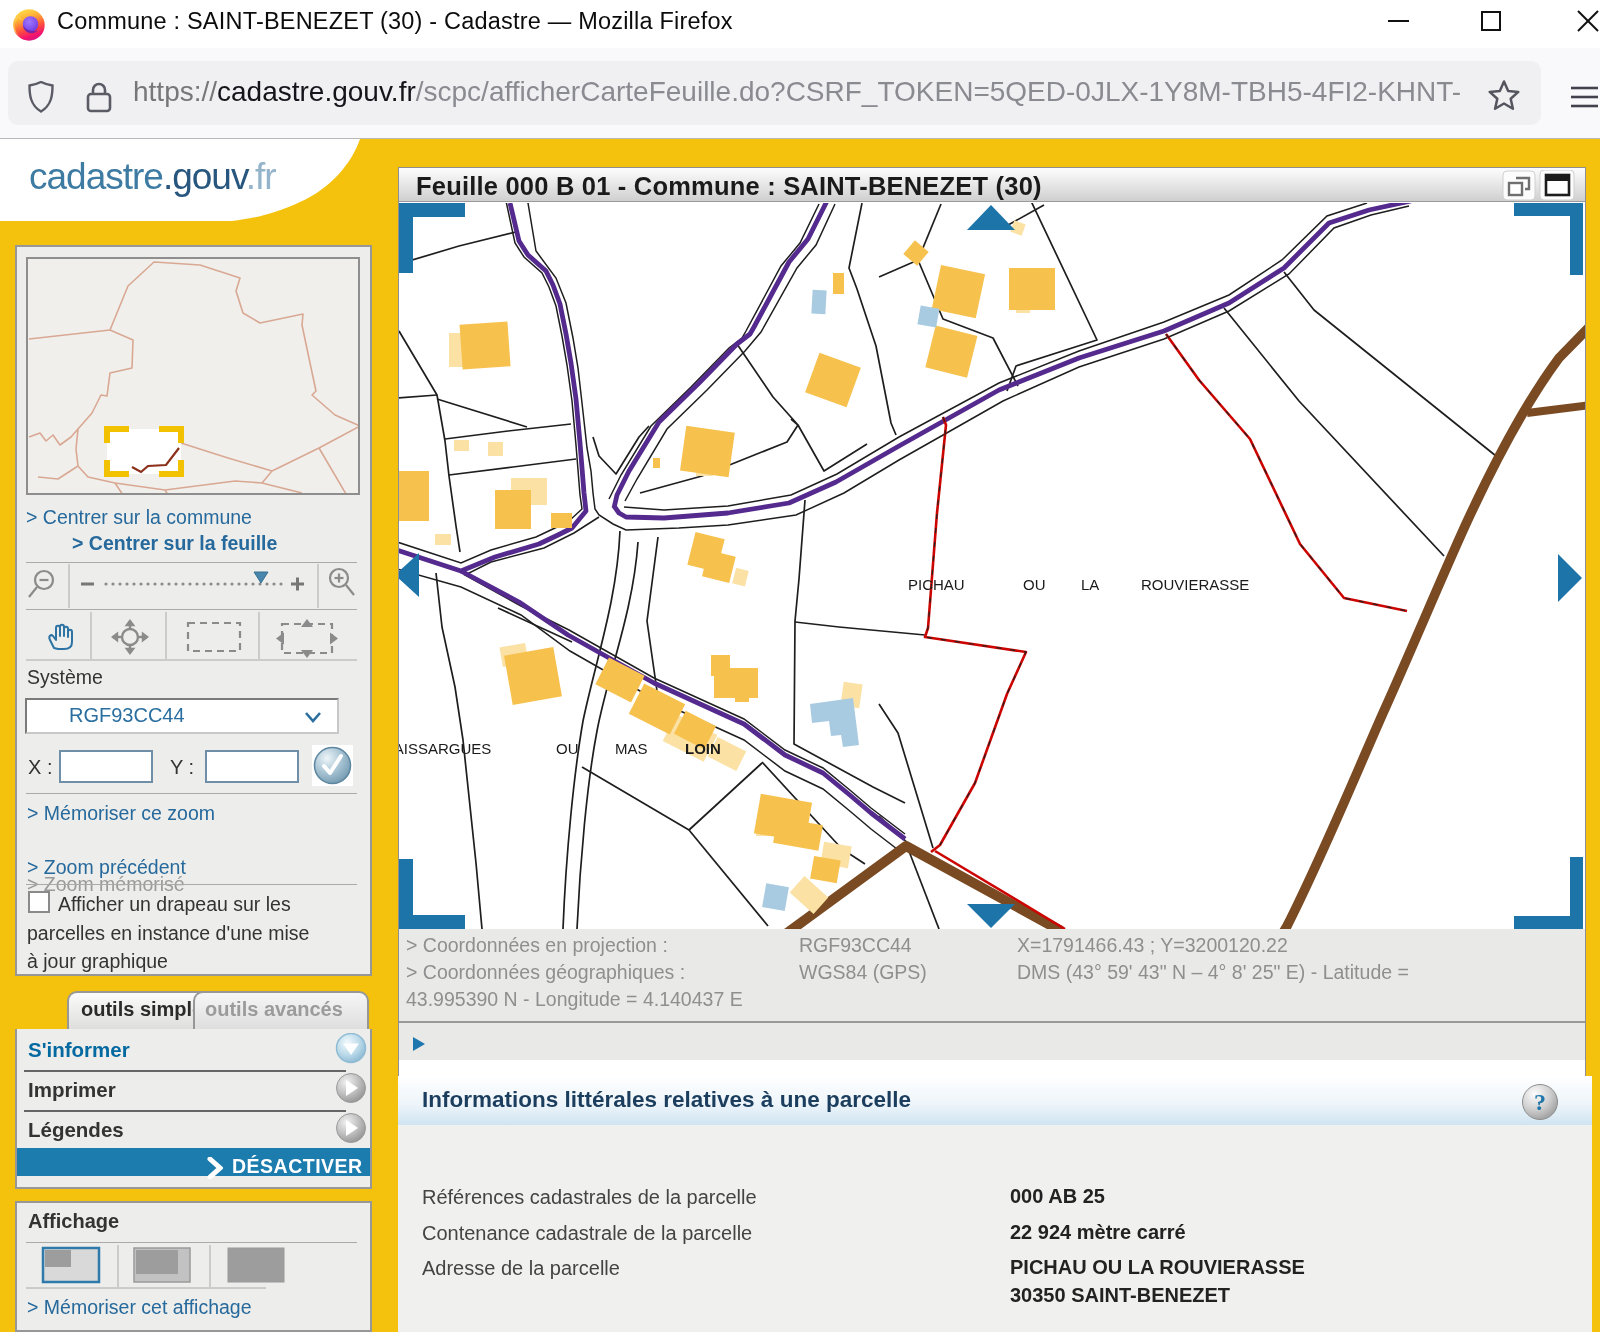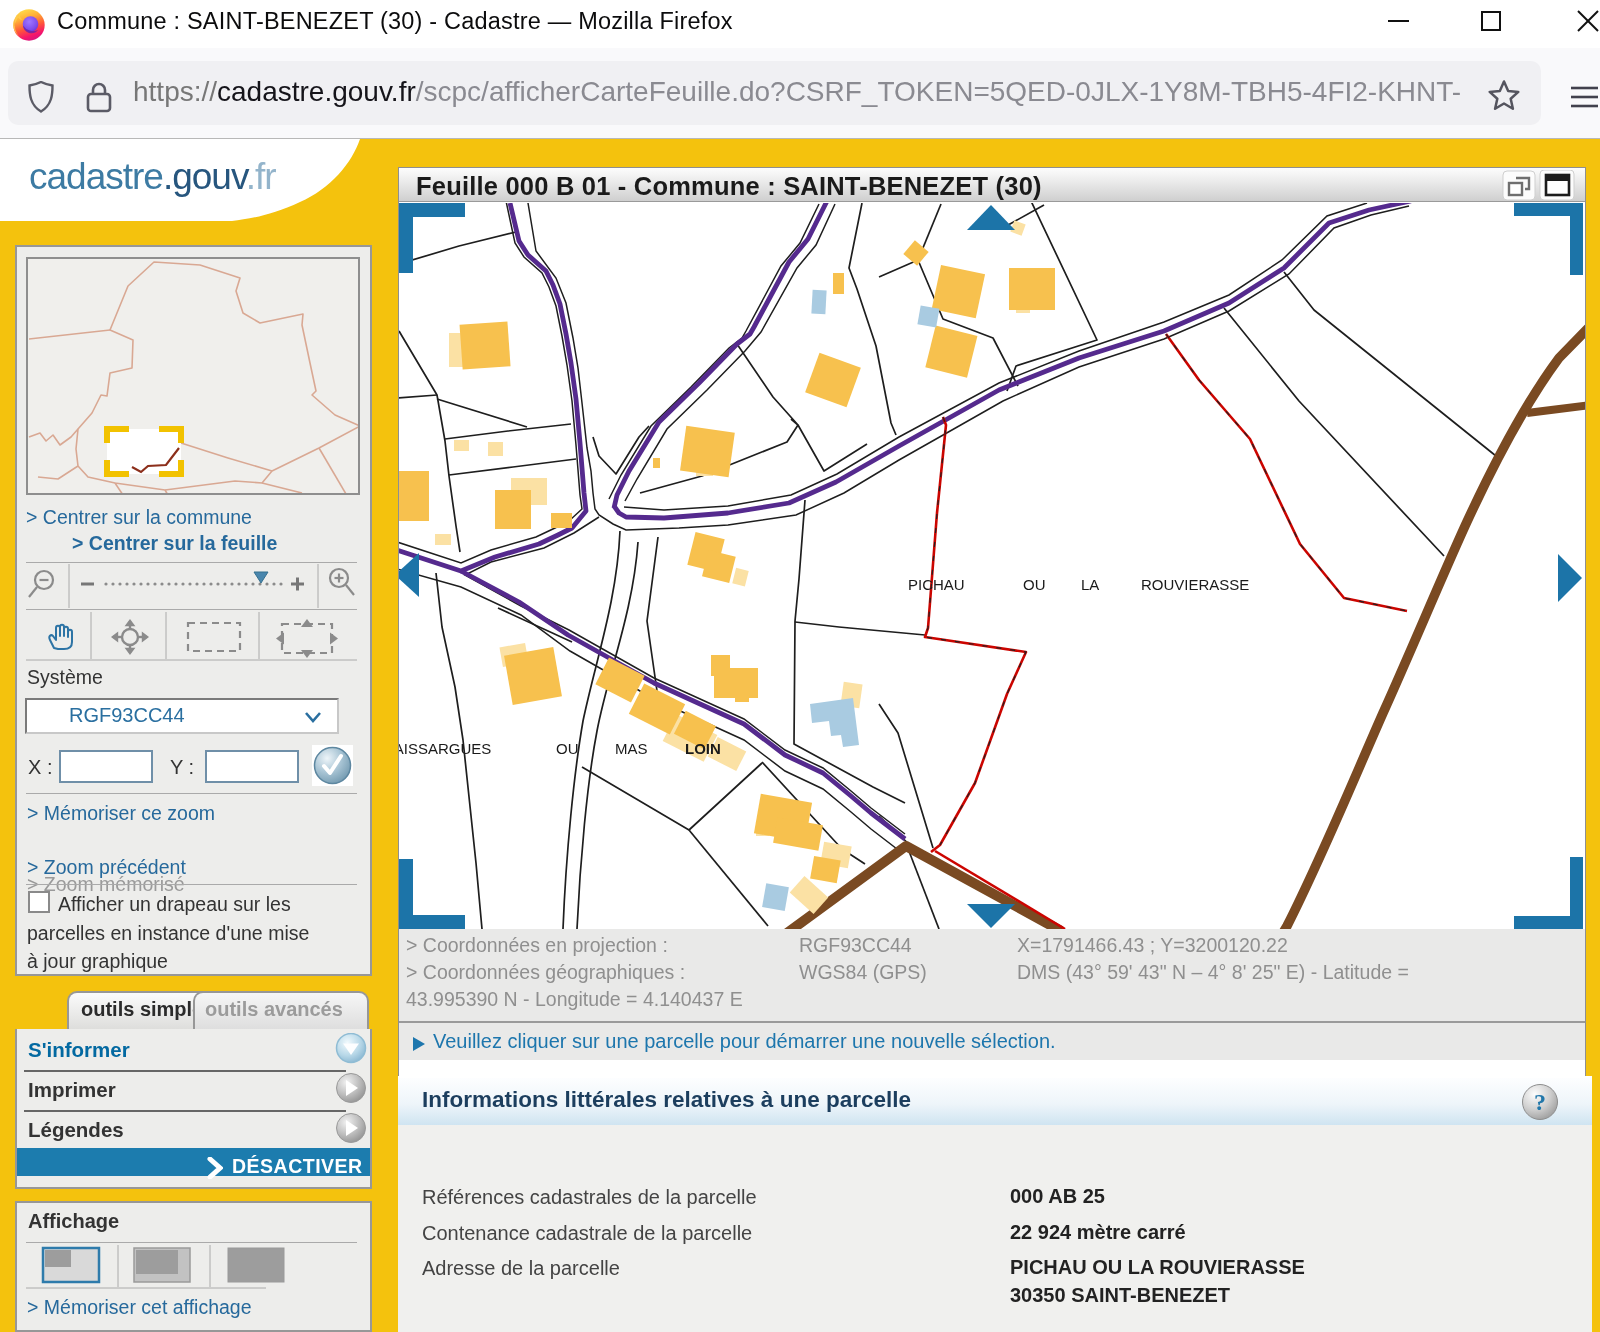--- a/index.html
+++ b/index.html
@@ -478,21 +478,20 @@
     <div class="abs" style="left:618px; top:5px;">X=1791466.43 ; Y=3200120.22</div>
     <div class="abs" style="left:7px; top:32px;">&gt; Coordonnées géographiques :</div>
     <div class="abs" style="left:400px; top:32px;">WGS84 (GPS)</div>
     <div class="abs" style="left:618px; top:32px;">DMS (43° 59' 43" N – 4° 8' 25" E) - Latitude =</div>
     <div class="abs" style="left:7px; top:59px;">43.995390 N - Longitude = 4.140437 E</div>
   </div>
   <div class="abs" id="mapmsg">
     <svg class="abs" style="left:12px; top:13px;" width="16" height="16" viewBox="0 0 16 16">
         <path d="M2,1 L14,8 L2,15 Z" fill="#1d76ad"></path>
       </svg>
-    <span>Veuillez cliquer sur une parcelle pour démarrer une nouvelle sélection.</span>
   </div>
 </div>
 
 <div class="abs" id="infopanel">
   <div class="abs" id="infohead">
     <span>Informations littérales relatives à une parcelle</span>
     <svg class="abs" style="left:1123px; top:5px;" width="38" height="38" viewBox="0 0 38 38">
       <defs>
           <radialGradient id="qb" cx="35%" cy="28%" r="80%">
         <stop offset="0" stop-color="#fdfdfd"></stop>

